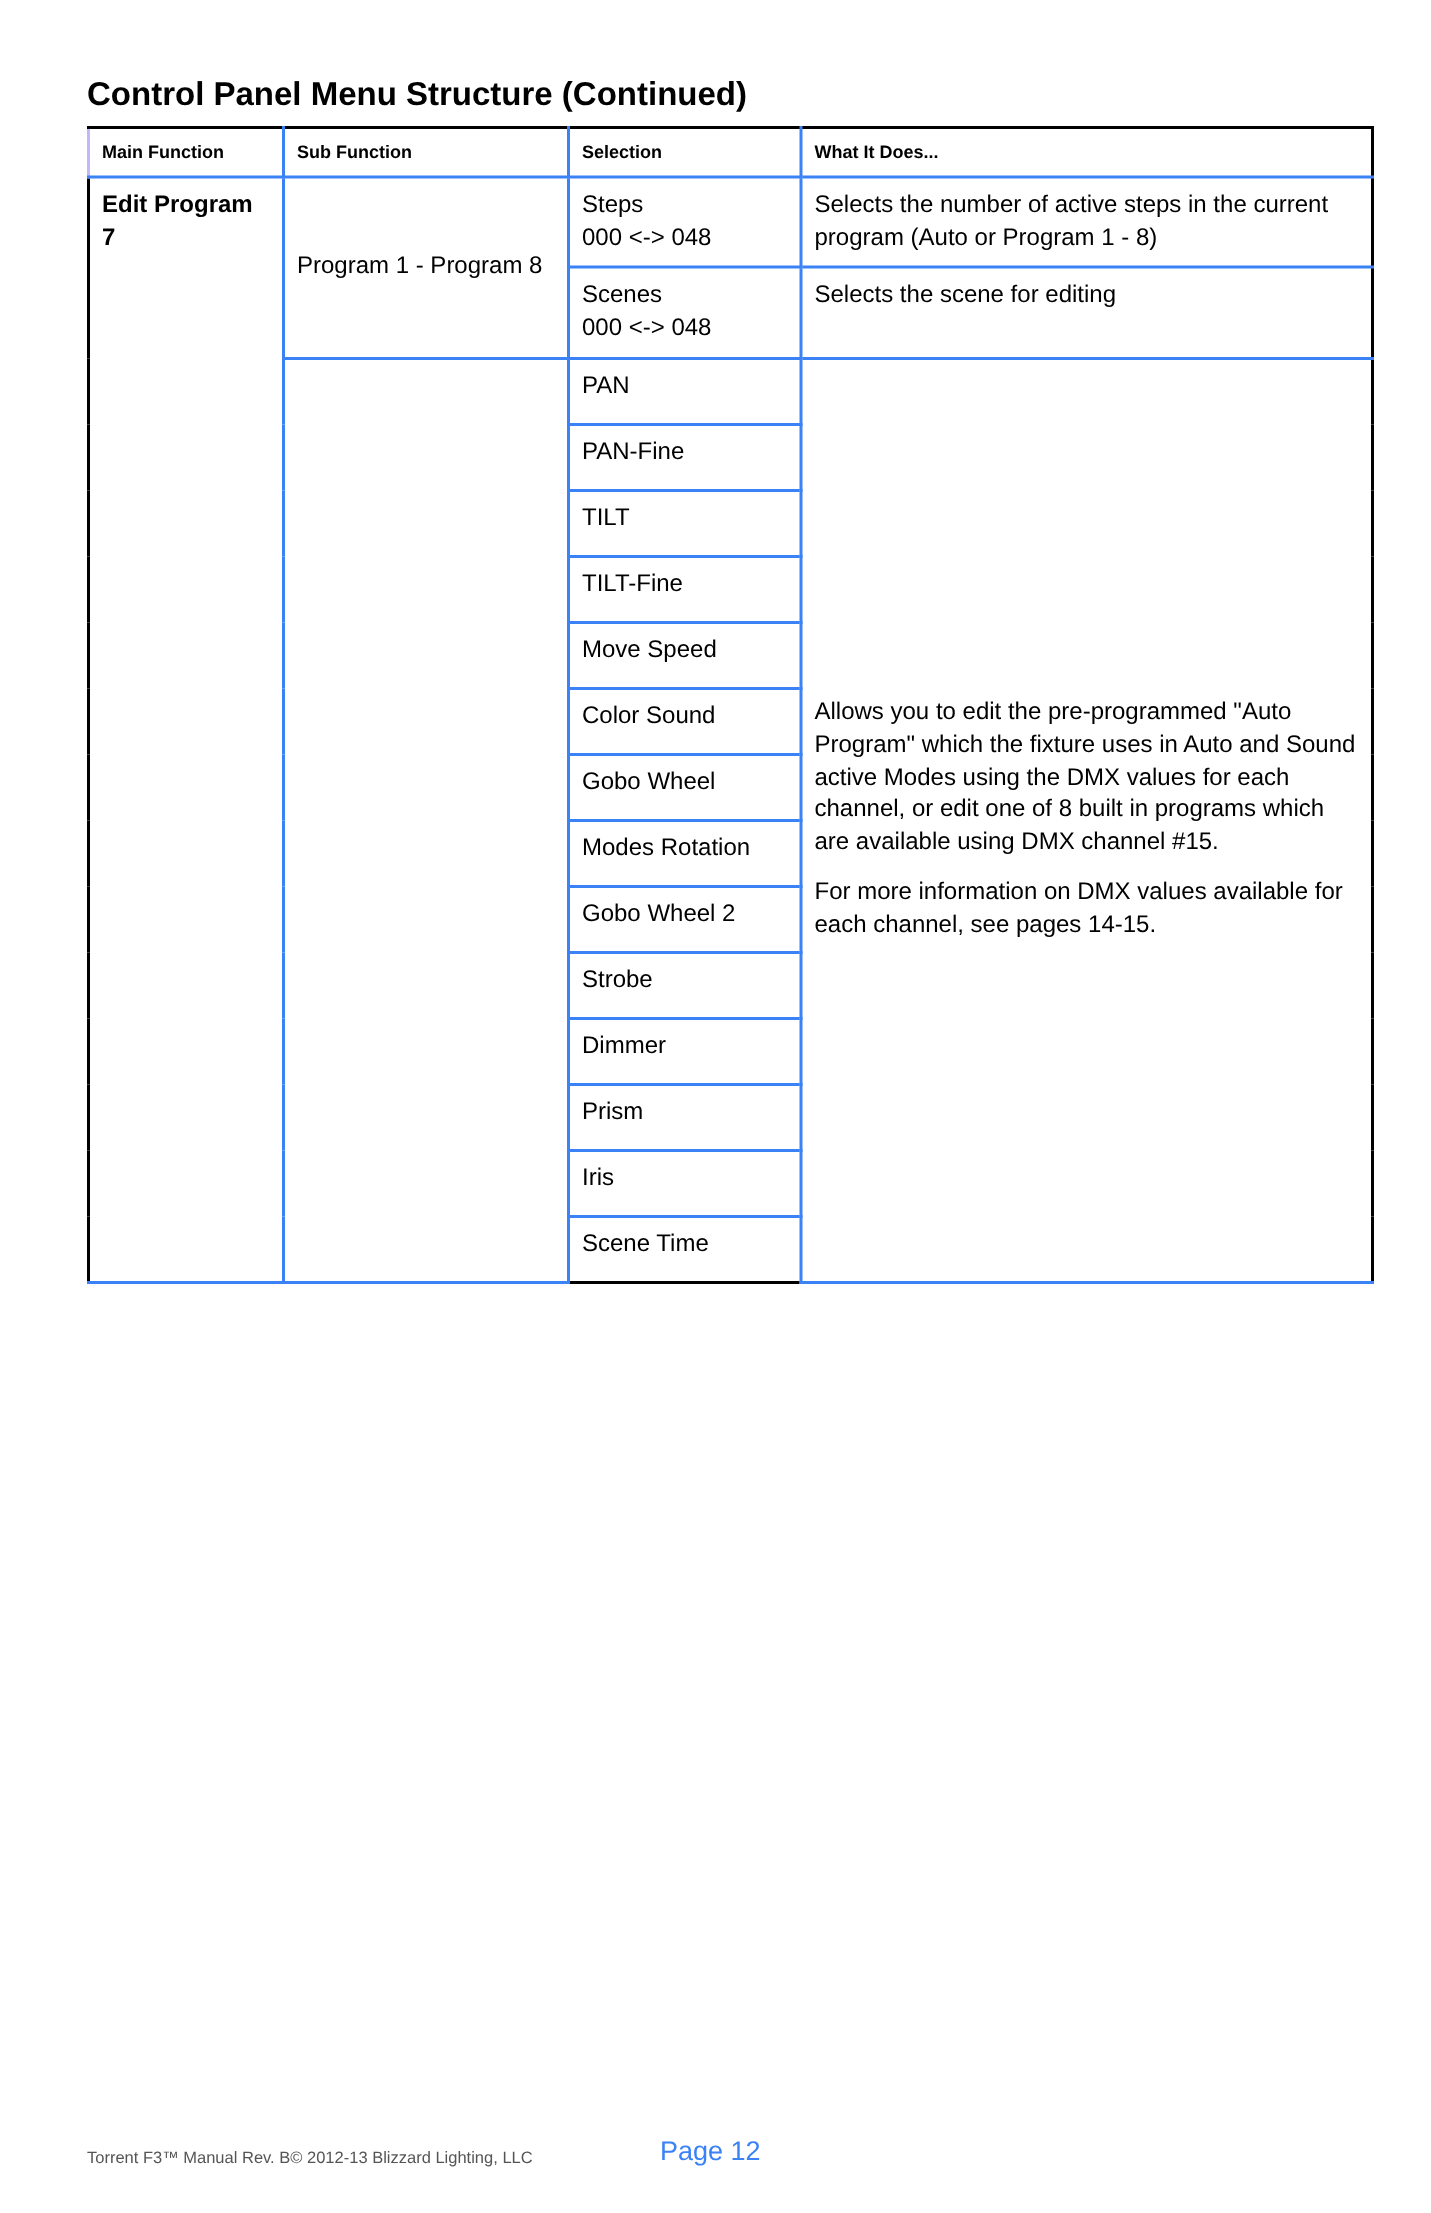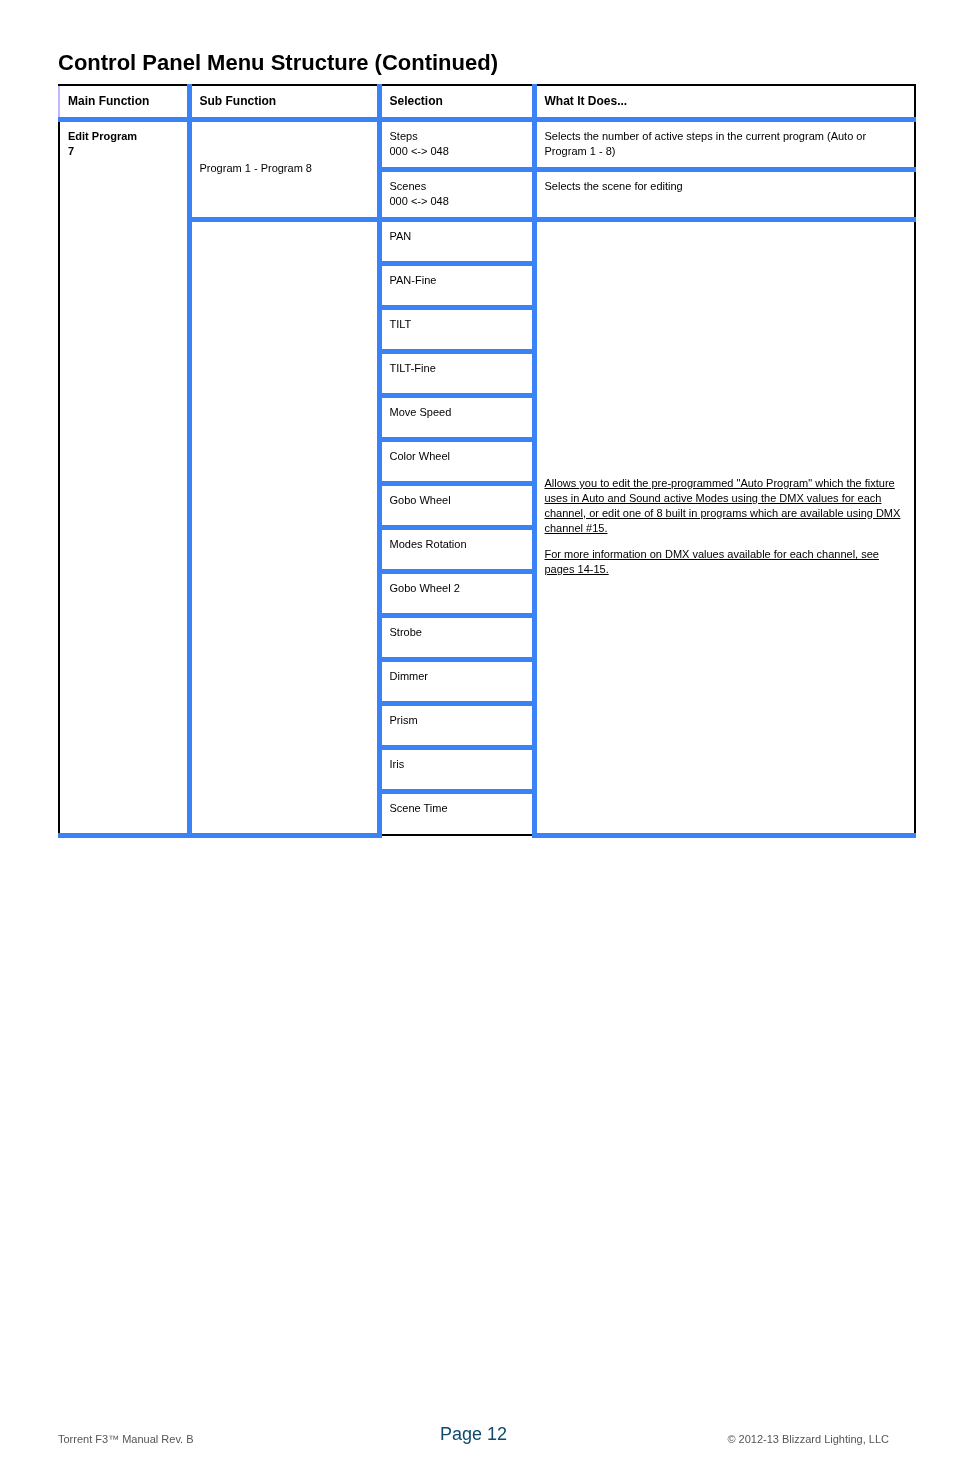--- a/index.html
+++ b/index.html
@@ -4,31 +4,31 @@
 <style>
   * { box-sizing: border-box; margin: 0; padding: 0; }
   html, body { width: 954px; height: 1475px; background: #fff; font-family: Verdana, Geneva, sans-serif; color: #000; }
   .page { position: relative; width: 954px; height: 1475px; padding: 50px 38px 0 58px; }
   .title { font-size: 22px; font-weight: bold; margin-bottom: 8px; }
   table.menu { border-collapse: collapse; width: 100%; table-layout: fixed; }
   table.menu col.c1 { width: 130px; }
   table.menu col.c2 { width: 190px; }
   table.menu col.c3 { width: 155px; }
   table.menu col.c4 { }
-  table.menu th, table.menu td { border: 5px solid #3b82f6; text-align: left; vertical-align: top; padding: 7px 8px 8px 8px; font-size: 11px; line-height: 1.35; }
+  table.menu th, table.menu td { border: 2px solid #3b82f6; text-align: left; vertical-align: top; padding: 7px 8px 8px 8px; font-size: 16px; line-height: 1.35; }
   table.menu th { font-weight: bold; font-size: 12px; border-top: 2px solid #000; }
   table.menu tr.header th:first-child { border-left: 2px solid #c4b5fd; }
   table.menu tr.header th:last-child { border-right: 2px solid #000; }
   table.menu td:first-child { border-left: 2px solid #000; }
   table.menu td:last-child  { border-right: 2px solid #000; }
   table.menu tr.last td { border-bottom: 2px solid #000; }
   .mf-label { font-weight: bold; }
   .sel-cell { height: 44px; margin-left: 14px; }
-  .footer { position: absolute; left: 58px; right: 65px; bottom: 30px; display: flex; justify-content: space-between; align-items: flex-end; font-size: 11px; color: #555; gap: 44px; }
-  .footer .center { position: absolute; left: 0; right: 0; text-align: center; font-size: 18px; color: #0c4a6e; bottom: 0; pointer-events: none; }
+  .footer { position: absolute; left: 58px; right: 65px; bottom: 30px; display: flex; align-items: flex-end; font-size: 11px; color: #555; }
+  .footer .center { position: absolute; left: 0; right: 0; text-align: center; font-size: 18px; color: #3b82f6; bottom: 0; pointer-events: none; }
   .desc p + p { margin-top: 12px; }
 </style>
 </head>
 <body>
 
 <div class="page">
   <div class="title">Control Panel Menu Structure (Continued)</div>
 
   <table class="menu">
     <colgroup>
@@ -63,39 +63,39 @@
       <td>
         <span>Scenes</span><br>
         <span>000 &lt;-&gt; 048</span>
       </td>
       <td>Selects the scene for editing</td>
     </tr>
 
     <tr>
       <td rowspan="14"></td>
       <td class="sel-cell">PAN</td>
-      <td rowspan="14" style="vertical-align: middle; text-decoration: underline;" class="desc">
+      <td rowspan="14" style="vertical-align: middle;" class="desc">
         <p>Allows you to edit the pre-programmed "Auto Program" which the fixture uses in Auto and Sound active Modes using the DMX values for each channel, or edit one of 8 built in programs which are available using DMX channel #15.</p>
         <p>For more information on DMX values available for each channel, see pages 14-15.</p>
       </td>
     </tr>
     <tr>
           <td class="sel-cell">PAN-Fine</td>
         </tr>
     <tr>
           <td class="sel-cell">TILT</td>
         </tr>
     <tr>
           <td class="sel-cell">TILT-Fine</td>
         </tr>
     <tr>
           <td class="sel-cell">Move Speed</td>
         </tr>
     <tr>
-          <td class="sel-cell">Color Wheel</td>
+          <td class="sel-cell">Color Sound</td>
         </tr>
     <tr>
           <td class="sel-cell">Gobo Wheel</td>
         </tr>
     <tr>
           <td class="sel-cell">Modes Rotation</td>
         </tr>
     <tr>
           <td class="sel-cell">Gobo Wheel 2</td>
         </tr>

